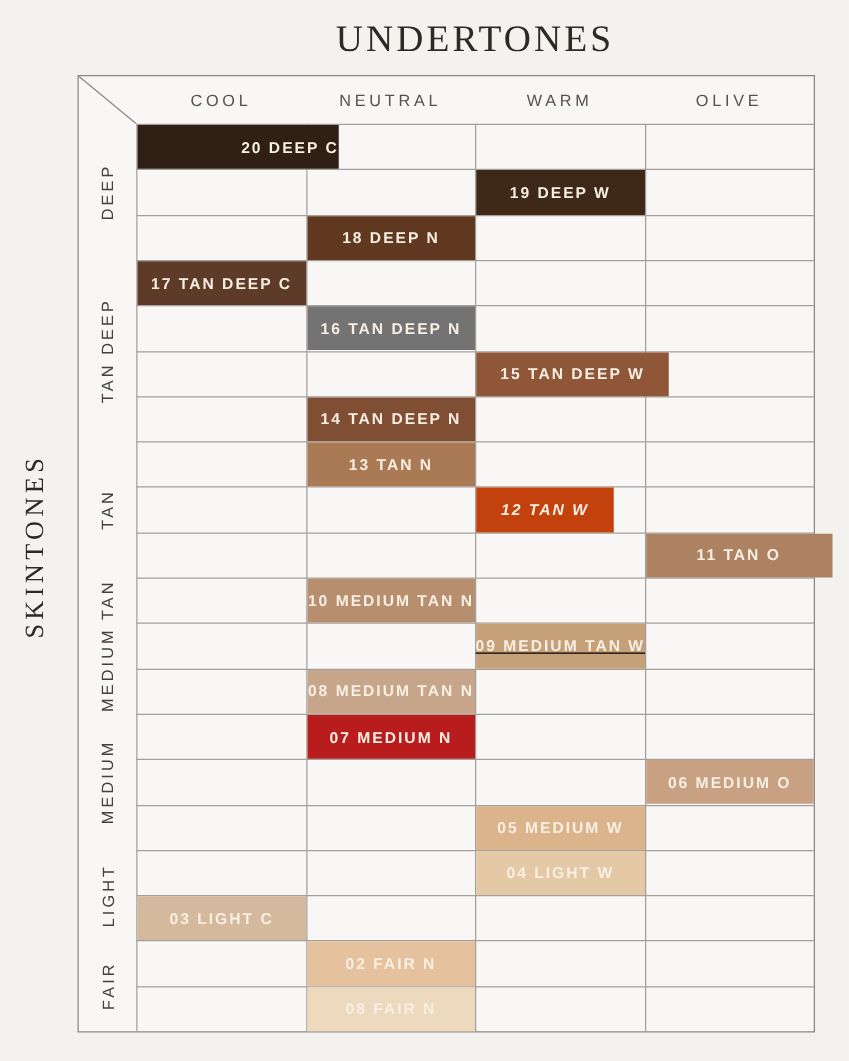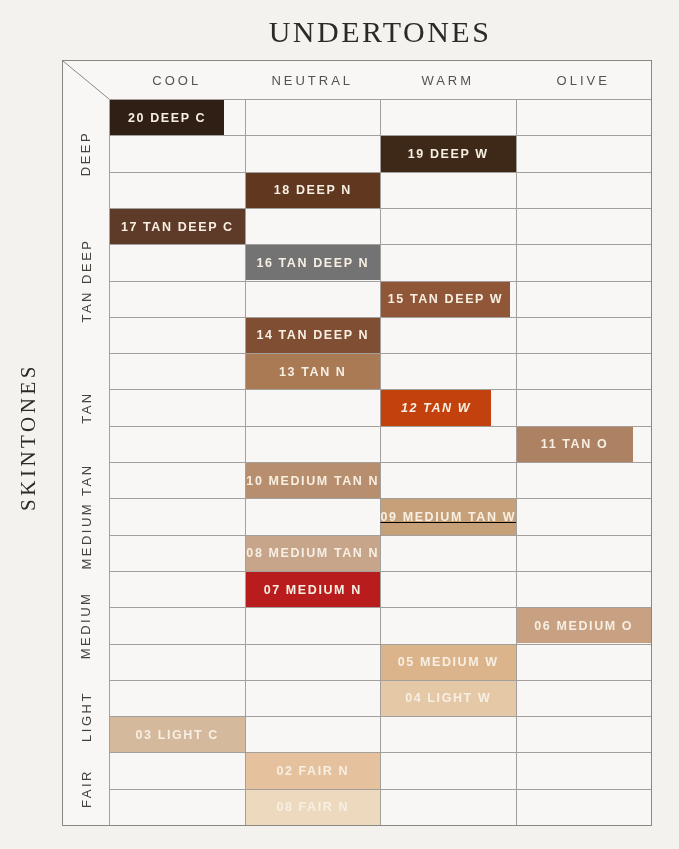--- a/index.html
+++ b/index.html
@@ -85,48 +85,48 @@
       <div class="hline" style="top: 546.2px;"></div>
       <div class="hline" style="top: 582.5px;"></div>
       <div class="hline" style="top: 618.8px;"></div>
       <div class="hline" style="top: 655.1px;"></div>
       <div class="hline" style="top: 691.4px;"></div>
       <div class="hline" style="top: 727.7px;"></div>
       <div class="vline" style="left: 46px;"></div>
       <div class="vline" style="left: 181.5px;"></div>
       <div class="vline" style="left: 317px;"></div>
       <div class="vline" style="left: 452.5px;"></div>
-      <div class="swatch" style="left: 47px; top: 39px; width: 114px; height: 35.3px; background: rgb(48, 31, 21);">
+      <div class="swatch" style="left: 47px; top: 39px; width: 161px; height: 35.3px; background: rgb(48, 31, 21); justify-content: flex-end;">
         <span>20 DEEP C</span>
       </div>
       <div class="swatch" style="left: 318px; top: 75.3px; width: 134.5px; height: 35.3px; background: rgb(62, 40, 24);">
         <span>19 DEEP W</span>
       </div>
       <div class="swatch" style="left: 182.5px; top: 111.6px; width: 134.5px; height: 35.3px; background: rgb(96, 55, 31);">
         <span>18 DEEP N</span>
       </div>
       <div class="swatch" style="left: 47px; top: 147.9px; width: 134.5px; height: 35.3px; background: rgb(94, 59, 40); text-align: right;">
         <span>17 TAN DEEP C</span>
       </div>
       <div class="swatch" style="left: 182.5px; top: 184.2px; width: 134.5px; height: 35.3px; background: #737373;">
         <span>16 TAN DEEP N</span>
       </div>
-      <div class="swatch" style="left: 318px; top: 220.5px; width: 129px; height: 35.3px; background: rgb(143, 87, 55);">
+      <div class="swatch" style="left: 318px; top: 220.5px; width: 154px; height: 35.3px; background: rgb(143, 87, 55);">
         <span>15 TAN DEEP W</span>
       </div>
       <div class="swatch" style="left: 182.5px; top: 256.8px; width: 134.5px; height: 35.3px; background: rgb(128, 78, 50);">
         <span>14 TAN DEEP N</span>
       </div>
       <div class="swatch" style="left: 182.5px; top: 293.1px; width: 134.5px; height: 35.3px; background: rgb(169, 122, 83);">
         <span>13 TAN N</span>
       </div>
       <div class="swatch" style="left: 318px; top: 329.4px; width: 110px; height: 35.3px; background: #c2410c; font-style: italic;">
         <span>12 TAN W</span>
       </div>
-      <div class="swatch" style="left: 453.5px; top: 365.7px; width: 116px; height: 35.3px; background: rgb(173, 130, 99);">
+      <div class="swatch" style="left: 453.5px; top: 365.7px; width: 149px; height: 35.3px; background: rgb(173, 130, 99);">
         <span>11 TAN O</span>
       </div>
       <div class="swatch" style="left: 182.5px; top: 402px; width: 134.5px; height: 35.3px; background: rgb(183, 143, 110);">
         <span>10 MEDIUM TAN N</span>
       </div>
       <div class="swatch" style="left: 318px; top: 438.3px; width: 134.5px; height: 35.3px; background: rgb(198, 160, 120); text-decoration: underline;">
         <span>09 MEDIUM TAN W</span>
       </div>
       <div class="swatch" style="left: 182.5px; top: 474.6px; width: 134.5px; height: 35.3px; background: rgb(198, 165, 138);">
         <span>08 MEDIUM TAN N</span>

